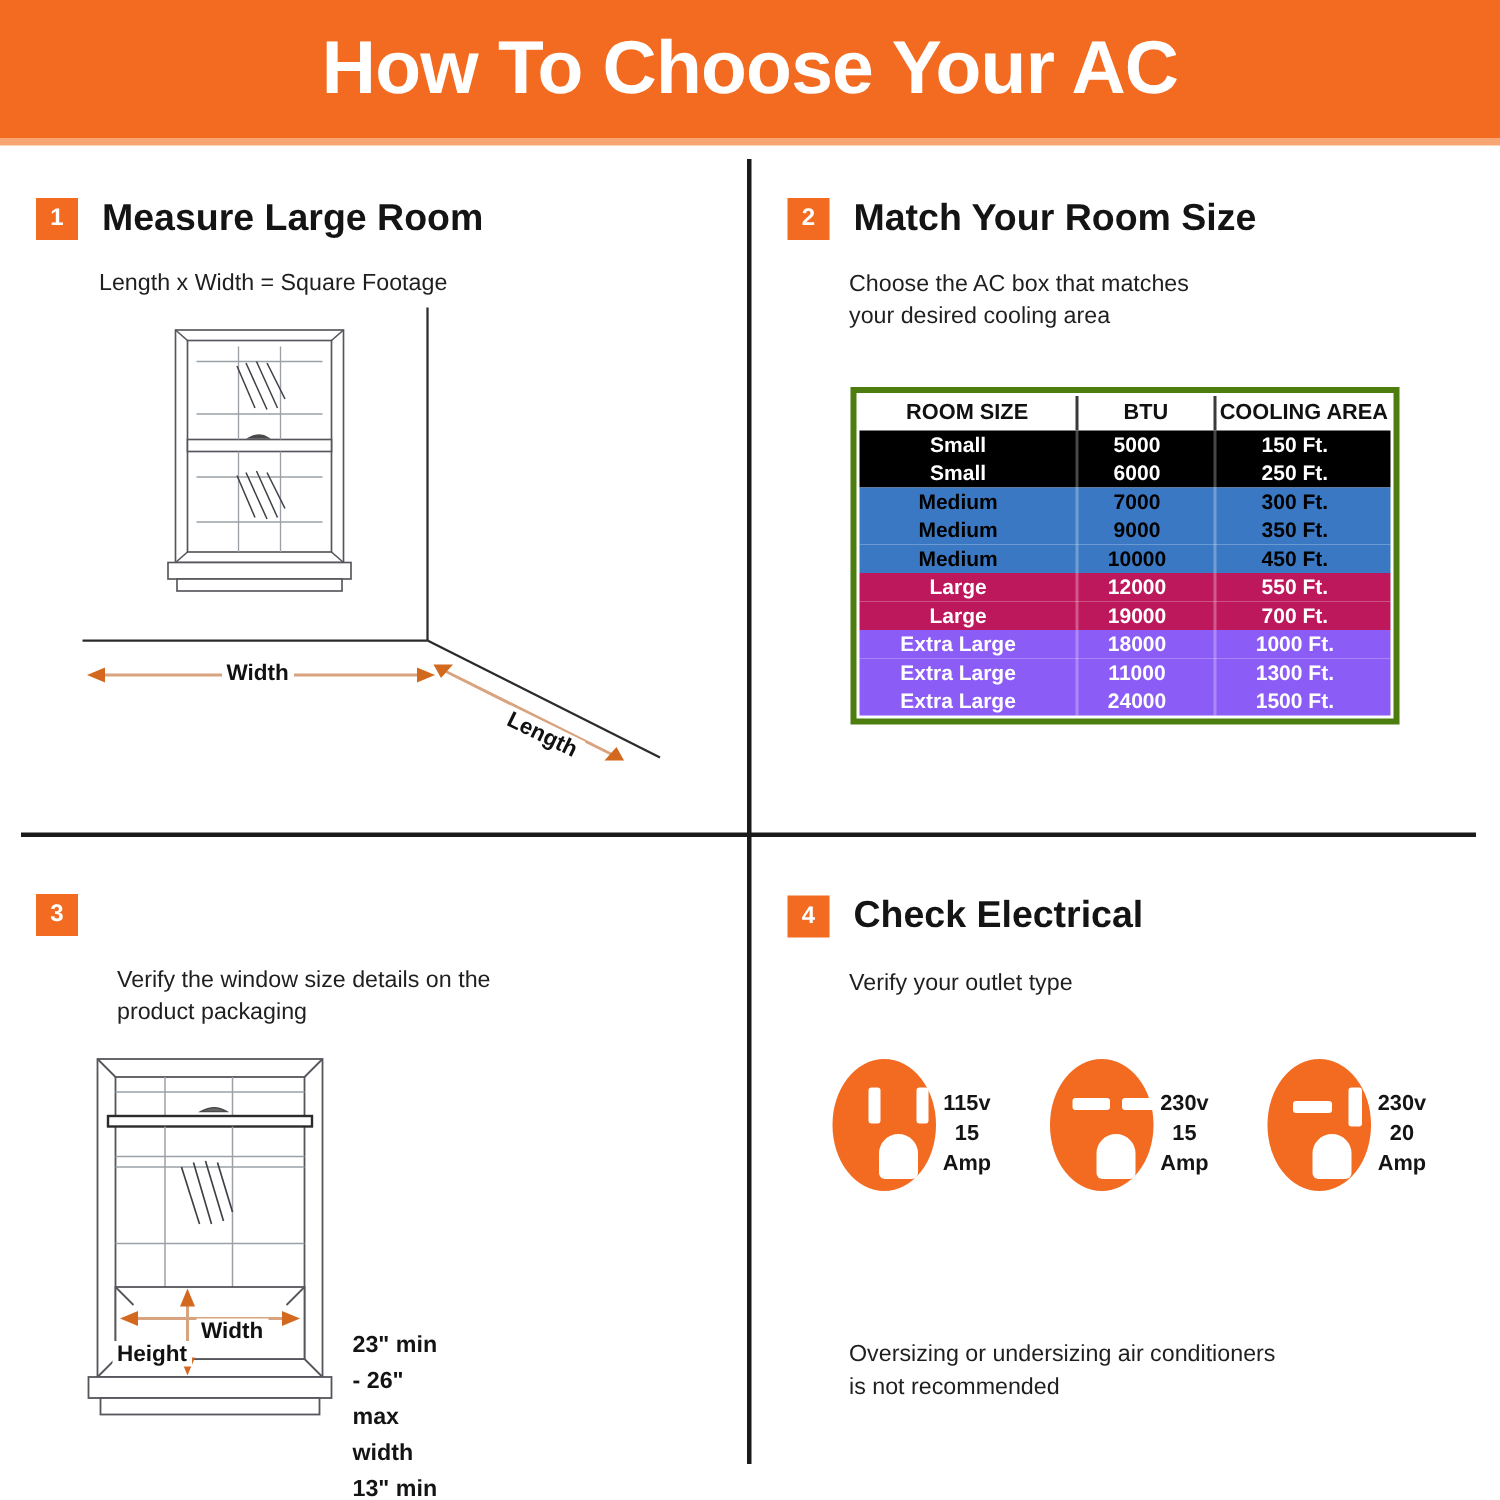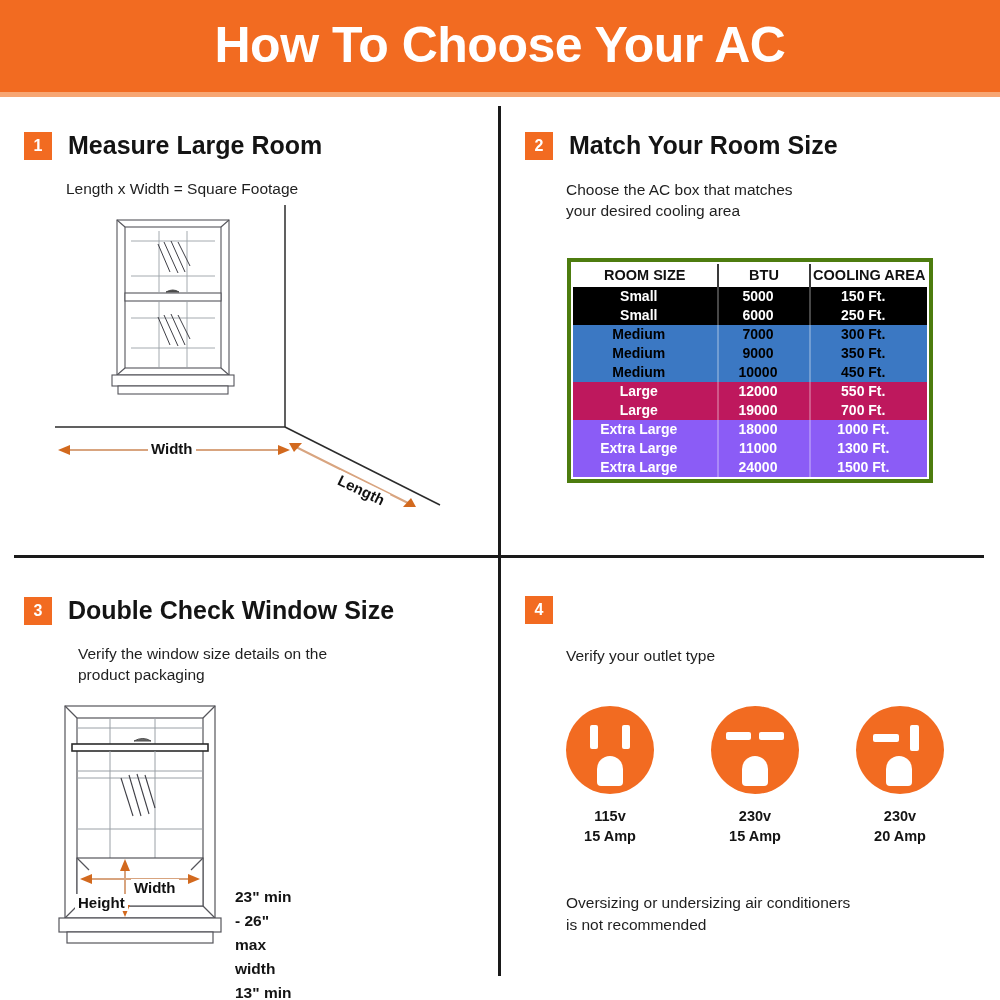--- a/index.html
+++ b/index.html
@@ -142,21 +142,21 @@
     position: absolute;
     left: 555px;
     top: 706px;
     width: 400px;
     display: flex;
     justify-content: space-between;
   }
   .outlet-item {
     width: 110px;
     display: flex;
-    flex-direction: column;
+    flex-direction: row;
     align-items: center;
   }
   .outlet-face {
     width: 88px;
     height: 88px;
     border-radius: 50%;
     background: #F26B21;
     position: relative;
   }
   .slot { position: absolute; background: #ffffff; }
@@ -368,21 +368,20 @@
           </tr>
         </tbody>
       </table>
     </div>
   </div>
 
   <div class="quadrant">
 
     <div class="step-head" style="left:24px; top:596px;">
       <div class="step-badge">3</div>
-      <div class="step-title">Double Check Window Size</div>
     </div>
 
     <div class="step-sub" style="left:66px; top:643px; width:420px; white-space:pre-line;margin-left:12px;">Verify the window size details on the
 product packaging</div>
 
     <svg class="svgbox" style="left:55px; top:698px;" width="200" height="255" viewBox="0 0 200 255">
       <g stroke="#55555b" fill="#ffffff" stroke-width="1.2">
 
         <rect x="10" y="8" width="150" height="212"></rect>
         <rect x="22" y="20" width="126" height="188"></rect>
@@ -440,20 +439,21 @@
     <div class="dim-label" style="left:75px; top:894px;">Height</div>
 
     <div id="window-spec">23" min - 26" max width
 13" min height opening</div>
   </div>
 
   <div class="quadrant">
 
     <div class="step-head" style="left:525px; top:596px;">
       <div class="step-badge">4</div>
+      <div class="step-title">Check Electrical</div>
     </div>
 
     <div class="step-sub" style="left:566px; top:645px; width:400px;">Verify your outlet type</div>
 
     <div id="outlets">
 
       <div class="outlet-item">
         <div class="outlet-face">
           <div class="slot" style="left:24px; top:19px; width:8px; height:24px; border-radius:2px;"></div>
           <div class="slot" style="left:56px; top:19px; width:8px; height:24px; border-radius:2px;"></div>

